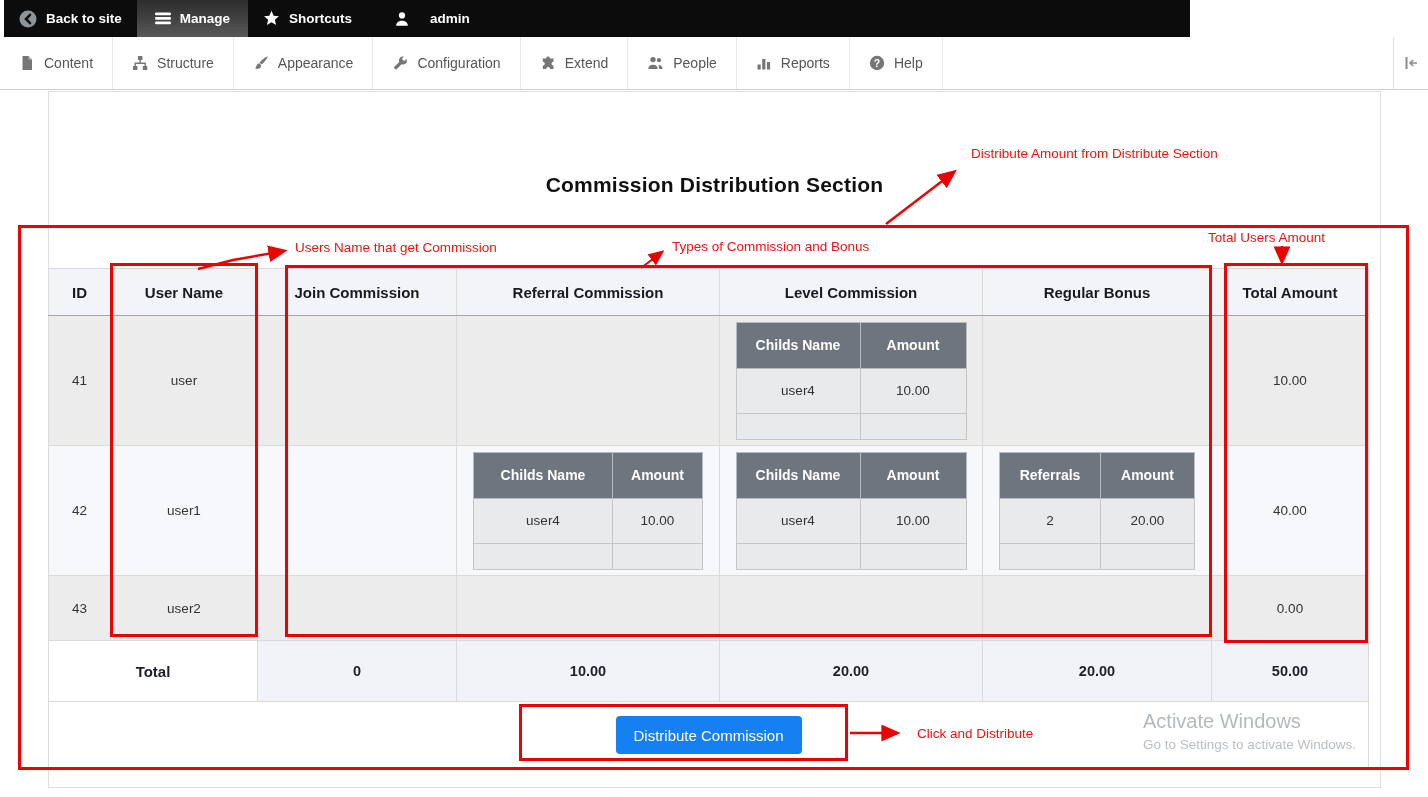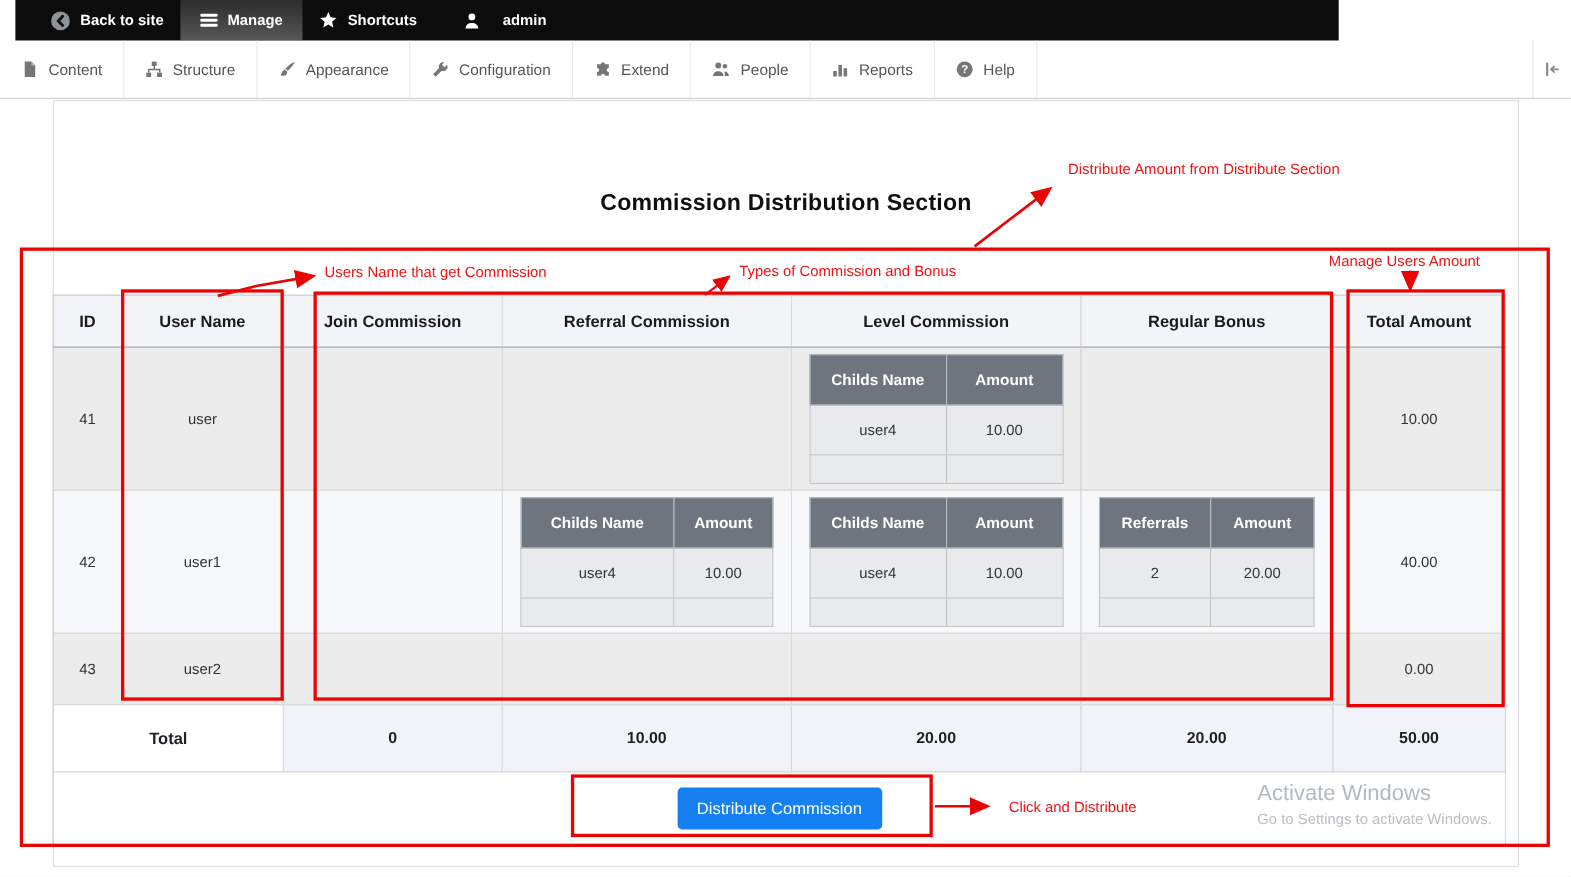--- a/index.html
+++ b/index.html
@@ -1,21 +1,21 @@
 <!DOCTYPE html>
 <html><head>
 <meta charset="utf-8">
 <style>
   html,body{margin:0;padding:0;background:#fff;}
   .screen{position:relative;width:1428px;height:797px;overflow:hidden;background:#fff;
           font-family:"Liberation Sans",sans-serif;}
 
   
-  .admin-bar{position:absolute;left:14px;top:0;width:1186px;height:37px;background:#0c0c0c;
-             display:flex;align-items:stretch;z-index:5;padding-left:17px;}
+  .admin-bar{position:absolute;left:4px;top:0;width:1186px;height:37px;background:#0c0c0c;
+             display:flex;align-items:stretch;z-index:5;}
   .ab-item{display:flex;align-items:center;gap:9px;padding:0 15px;color:#fff;
            font-size:13.5px;font-weight:bold;cursor:pointer;}
   .ab-item.manage{background:linear-gradient(to bottom,#2c2c2c,#585858);padding:0 18px;text-align:right;}
   .ab-item.admin-user{margin-left:12px;gap:20px;}
   .ab-icon{display:inline-flex;align-items:center;}
 
   
   .toolbar{position:absolute;left:0;top:37px;width:1428px;height:52px;background:#fff;
            border-bottom:1px solid #cfcfcf;display:flex;align-items:stretch;z-index:5;}
   .tb-item{display:flex;align-items:center;gap:9px;padding:0 19px;border-right:1px solid #eaeaea;
@@ -355,21 +355,21 @@
 
   <div class="rbox" style="left:18px;top:225px;width:1391px;height:545px;"></div>
   <div class="rbox" style="left:110px;top:263px;width:148px;height:374px;"></div>
   <div class="rbox" style="left:285px;top:265px;width:927px;height:372px;"></div>
   <div class="rbox" style="left:1224px;top:263px;width:144px;height:380px;"></div>
   <div class="rbox" style="left:519px;top:704px;width:329px;height:57px;"></div>
 
   <div class="rtext" style="left:971px;top:146px;">Distribute Amount from Distribute Section</div>
   <div class="rtext" style="left:295px;top:240px;">Users Name that get Commission</div>
   <div class="rtext" style="left:672px;top:239px;">Types of Commission and Bonus</div>
-  <div class="rtext" style="left:1208px;top:230px;">Manage Users Amount</div>
+  <div class="rtext" style="left:1208px;top:230px;">Total Users Amount</div>
   <div class="rtext" style="left:917px;top:726px;">Click and Distribute</div>
 
   <svg class="arrows" width="1428" height="797">
     <defs>
       <marker id="ah" markerWidth="9" markerHeight="8" refX="6.5" refY="3.5" orient="auto">
         <path d="M0 0 L8 3.5 L0 7 z" fill="#ea0303"></path>
       </marker>
     </defs>
     <path d="M886 224 L954 172" stroke="#ea0303" stroke-width="2.4" fill="none" marker-end="url(#ah)"></path>
     <path d="M198 269 L233 260 L284 251" stroke="#ea0303" stroke-width="2.4" fill="none" marker-end="url(#ah)"></path>

